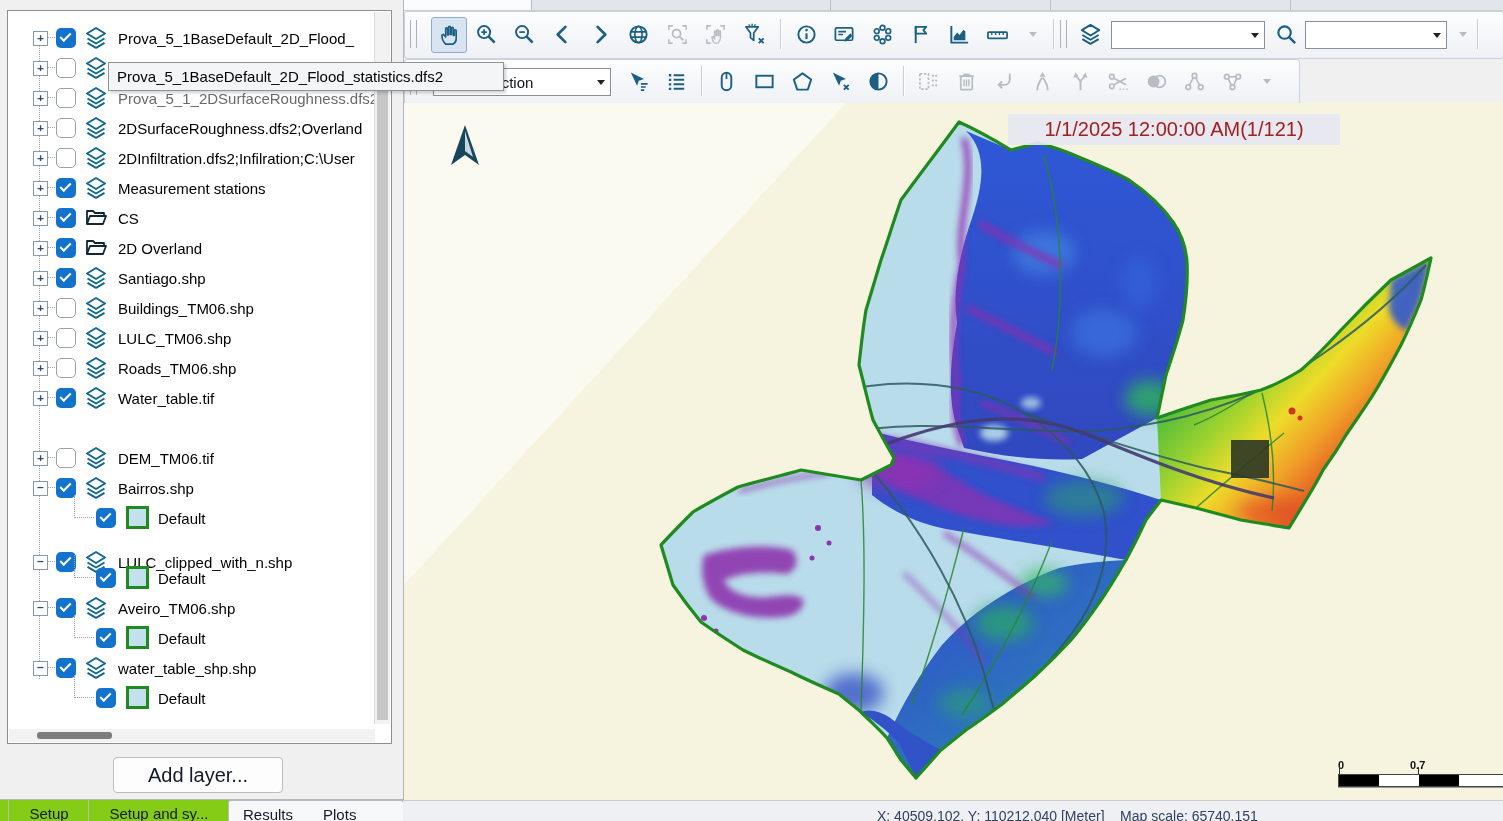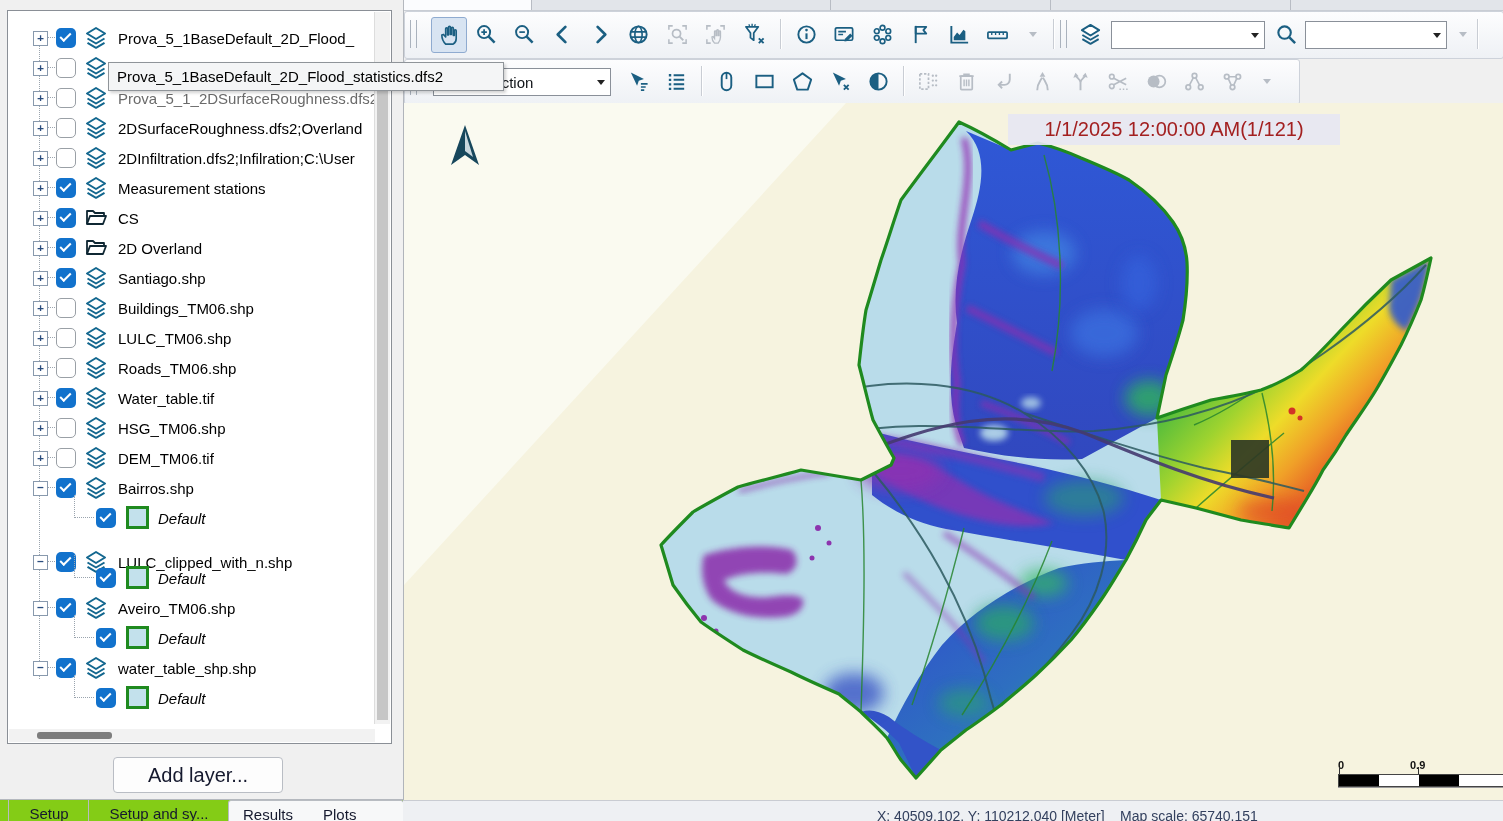--- a/index.html
+++ b/index.html
@@ -39,21 +39,21 @@
   .cb{position:absolute;left:48px;top:5px;width:20px;height:20px;border-radius:5px;}
   .cb.on{background:#1272cc;}
   .cb.on::after{content:"";position:absolute;left:4px;top:5px;width:9px;height:4px;
        border-left:2px solid #fff;border-bottom:2px solid #fff;transform:rotate(-45deg);}
   .cb.off{background:#fff;border:1px solid #9aa0a6;width:18px;height:18px;}
   .ico{position:absolute;left:76px;top:3px;width:24px;height:24px;color:#13678f;}
   .ico svg{width:24px;height:24px;}
   .row .lbl{position:absolute;left:110px;top:7px;font-size:15px;white-space:nowrap;}
   .row.child .cb{left:88px;}
   .row.child .sw{position:absolute;left:118px;top:3px;width:17px;height:17px;background:#c3e1ec;border:3px solid #1f8a1f;}
-  .row.child .lbl{left:150px;font-style:italic;}
+  .row.child .lbl{left:150px;}
   .vscroll{position:absolute;right:1px;top:1px;width:15px;height:712px;background:#f2f2f2;border-left:1px solid #ddd;}
   .vthumb{position:absolute;left:2px;top:78px;width:11px;height:630px;background:#c6c6c6;}
   .hscroll{position:absolute;left:1px;bottom:1px;width:366px;height:13px;background:#f2f2f2;}
   .hthumb{position:absolute;left:28px;top:3px;width:75px;height:7px;background:#7d7d7d;border-radius:3px;}
   .addlayer{position:absolute;left:113px;top:757px;width:168px;height:34px;background:#fdfdfd;border:1px solid #b9bdc4;
       border-radius:4px;font-size:20px;display:flex;align-items:center;justify-content:center;color:#15192e;}
   .btabs{position:absolute;left:0;top:799px;width:403px;height:22px;border-top:1px solid #b4b8be;background:#84cc16;}
   .btab{position:absolute;top:0;height:22px;display:flex;align-items:flex-start;justify-content:center;
       font-size:15px;color:#15192e;padding-top:5px;border-left:1px solid #b8bcc2;}
   .btab.group{background:#f7f8f9;border:1px solid #b8bcc2;border-bottom:none;border-radius:3px 3px 0 0;}
@@ -561,29 +561,20 @@
           <span class="lbl">Roads_TM06.shp</span>
         </div>
       <div class="row" style="top:372px">
           <span class="gh"></span>
           <span class="exp plus"></span>
           <span class="cb on"></span>
           <span class="ico"><svg>
               <use href="#i-layers"></use>
             </svg></span>
           <span class="lbl">Water_table.tif</span>
-        </div>
-      <div class="row" style="top:402px">
-          <span class="gh"></span>
-          <span class="exp plus"></span>
-          <span class="cb off"></span>
-          <span class="ico"><svg>
-              <use href="#i-layers"></use>
-            </svg></span>
-          <span class="lbl">HSG_TM06.shp</span>
         </div>
       <div class="row" style="top:432px">
           <span class="gh"></span>
           <span class="exp plus"></span>
           <span class="cb off"></span>
           <span class="ico"><svg>
               <use href="#i-layers"></use>
             </svg></span>
           <span class="lbl">DEM_TM06.tif</span>
         </div>
@@ -785,21 +776,21 @@
 
     <svg class="northarrow" viewBox="0 0 34 44">
       <path d="M17 2 L31 42 L17 32 L3 42 Z" fill="#17475c"></path>
       <path d="M17 8 L25 34 L17 28 Z" fill="#e9f1f4" opacity=".85"></path>
     </svg>
 
     <div class="marker"></div>
 
     <div class="scalebar">
       <span class="sl" style="left:0;">0</span>
-      <span class="sl" style="left:72px;">0.9</span>
+      <span class="sl" style="left:72px;">0.7</span>
       <span class="tick" style="left:1px;"></span>
       <span class="tick" style="left:80px;"></span>
       <div class="bar">
         <span class="segb" style="left:0;width:40px;"></span>
         <span class="segb" style="left:80px;width:40px;"></span>
       </div>
       <div class="baseline"></div>
     </div>
   </div>
 

